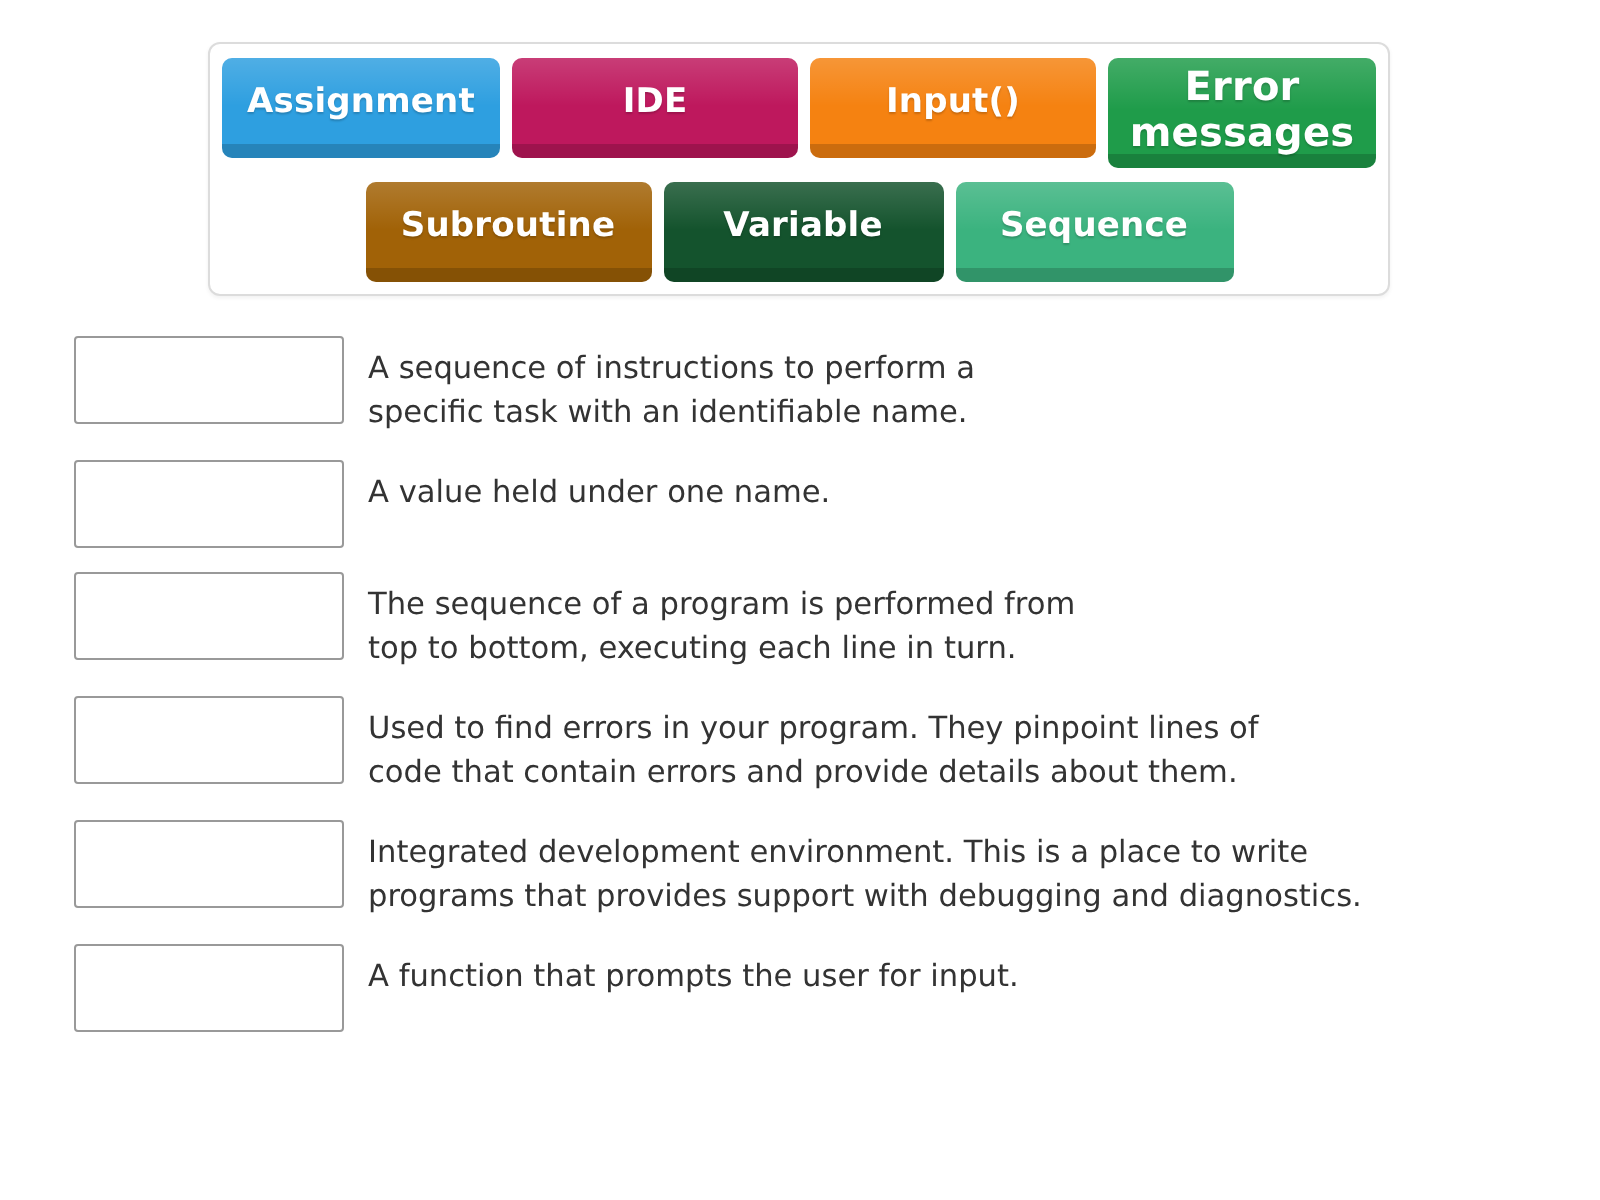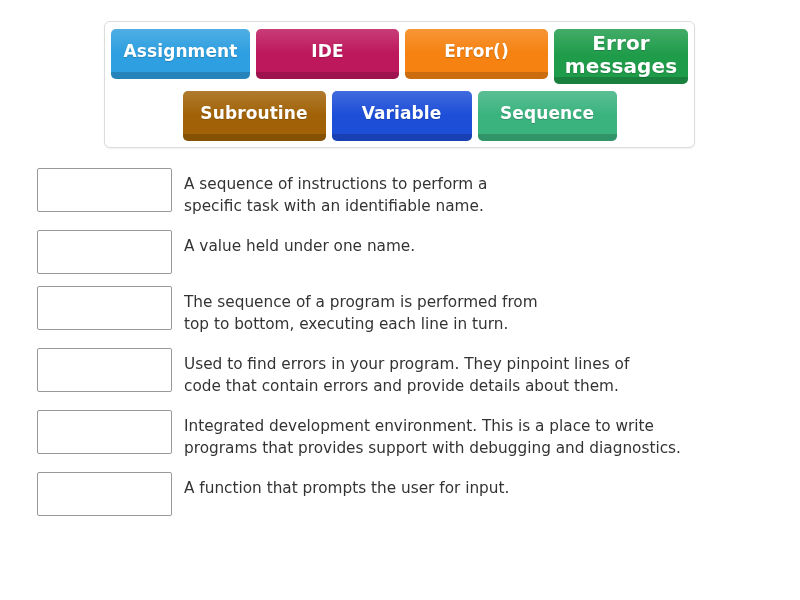--- a/index.html
+++ b/index.html
@@ -81,21 +81,21 @@
     background: linear-gradient(to bottom, rgba(255,255,255,0.16), rgba(255,255,255,0));
     z-index: 1;
   }
 
   
   .t-assignment { width: 139px; height: 50px; background: #2e9fe0; }
   .t-ide        { width: 143px; height: 50px; background: #be185d; }
   .t-input      { width: 143px; height: 50px; background: #f58211; }
   .t-error      { width: 134px; height: 55px; background: #1f9c4a; font-size: 20px; }
   .t-subroutine { width: 143px; height: 50px; background: #a16207; }
-  .t-variable   { width: 140px; height: 50px; background: #1d4ed8; }
+  .t-variable   { width: 140px; height: 50px; background: #14532d; }
   .t-sequence   { width: 139px; height: 50px; background: #3bb37f; }
 
   
   .rows {
     position: absolute;
     left: 0;
     top: 168px;
     width: 800px;
   }
   .match-row {
@@ -132,21 +132,21 @@
   <div class="tile-bank">
 
     <div class="tile-row row1">
       <div class="tile t-assignment">
         <span class="tile-label">Assignment</span>
       </div>
       <div class="tile t-ide">
         <span class="tile-label">IDE</span>
       </div>
       <div class="tile t-input">
-        <span class="tile-label">Error()</span>
+        <span class="tile-label">Input()</span>
       </div>
       <div class="tile t-error">
         <span class="tile-label" style="white-space:pre-line">Error
 messages</span>
       </div>
     </div>
 
     <div class="tile-row row2">
       <div class="tile t-subroutine">
         <span class="tile-label">Subroutine</span>

